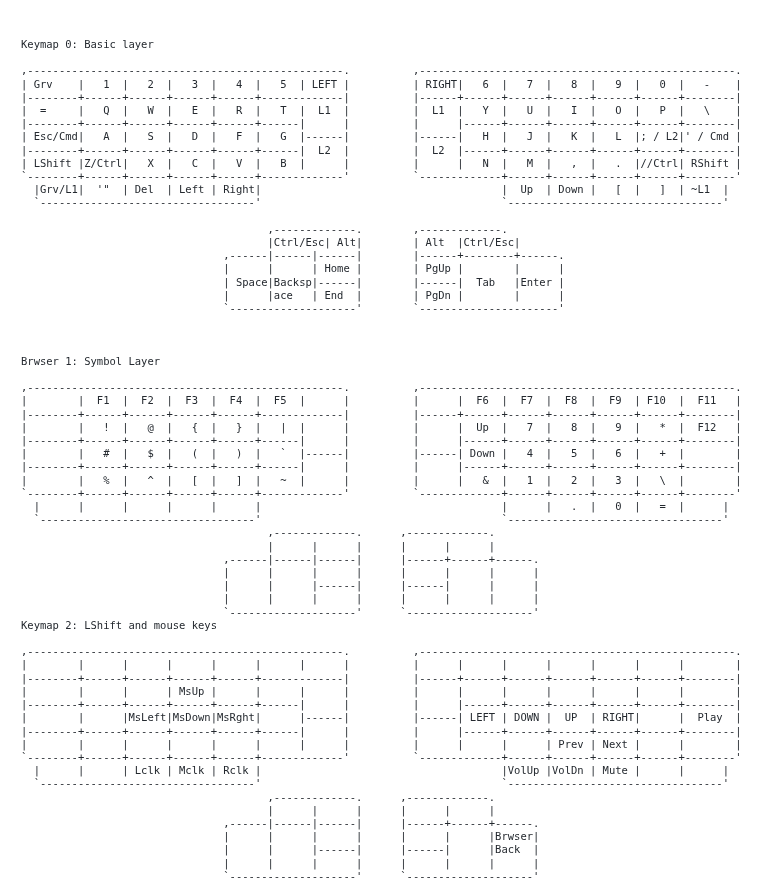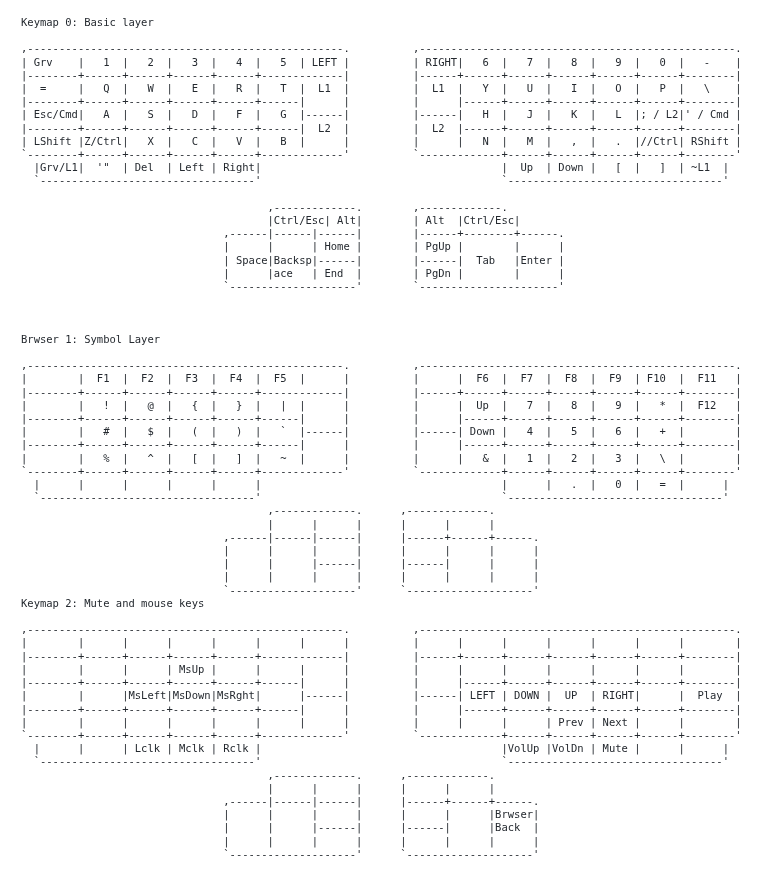--- a/index.html
+++ b/index.html
@@ -6,21 +6,21 @@
     margin: 0;
     padding: 0;
     background: #ffffff;
   }
   body {
     width: 765px;
     height: 883px;
     overflow: hidden;
   }
   .doc {
-    padding: 16px 0 0 21px;
+    padding: 38px 0 0 21px;
     font-family: "DejaVu Sans Mono", "Liberation Mono", monospace;
     font-size: 10.5px;
     line-height: 13.2px;
     color: #24292f;
   }
   .km-title {
     font: inherit;
     white-space: pre;
     margin: 0 0 13.2px 0;
   }
@@ -78,21 +78,21 @@
                                        ,-------------.      ,-------------.
                                        |      |      |      |      |      |
                                 ,------|------|------|      |------+------+------.
                                 |      |      |      |      |      |      |      |
                                 |      |      |------|      |------|      |      |
                                 |      |      |      |      |      |      |      |
                                 `--------------------'      `--------------------'</pre>
   </section>
 
   <section class="km-section-2">
-    <div class="km-title">Keymap 2: Mute and mouse keys</div>
+    <div class="km-title">Keymap 2: LShift and mouse keys</div>
     <pre class="km-art">,--------------------------------------------------.          ,--------------------------------------------------.
 |        |      |      |      |      |      |      |          |      |      |      |      |      |      |        |
 |--------+------+------+------+------+-------------|          |------+------+------+------+------+------+--------|
 |        |      |      | MsUp |      |      |      |          |      |      |      |      |      |      |        |
 |--------+------+------+------+------+------|      |          |      |------+------+------+------+------+--------|
 |        |      |MsLeft|MsDown|MsRght|      |------|          |------| LEFT | DOWN |  UP  | RIGHT|      |  Play  |
 |--------+------+------+------+------+------|      |          |      |------+------+------+------+------+--------|
 |        |      |      |      |      |      |      |          |      |      |      | Prev | Next |      |        |
 `--------+------+------+------+------+-------------'          `-------------+------+------+------+------+--------'
   |      |      | Lclk | Mclk | Rclk |                                      |VolUp |VolDn | Mute |      |      |

